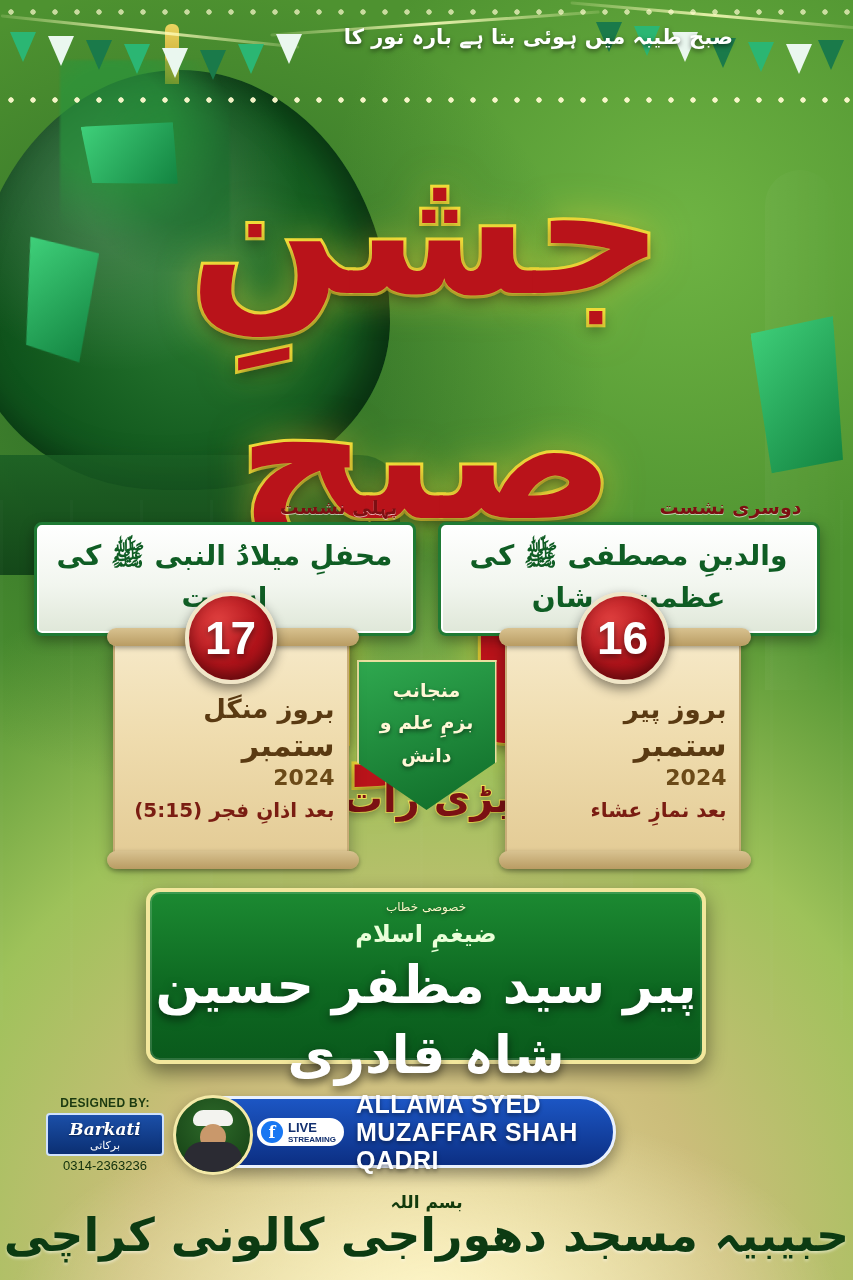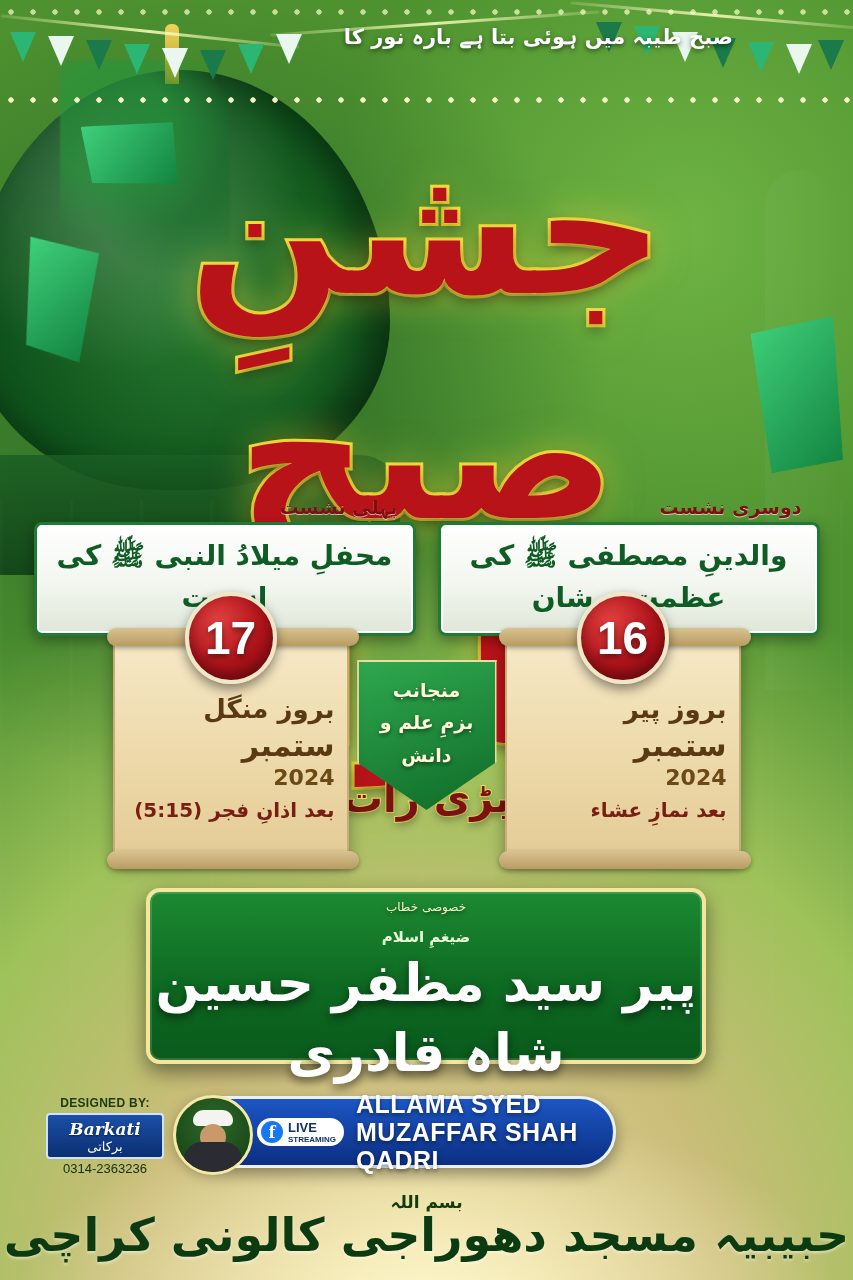--- a/index.html
+++ b/index.html
@@ -260,22 +260,22 @@
     direction: rtl; text-align: center;
     padding-top: 8px;
   }
   .speaker-kicker {
     font-family: "DejaVu Sans", sans-serif;
     font-size: 12px; font-weight: 400; color: #fdf6c8;
     text-shadow: 0 2px 4px rgba(0,0,0,.5);
   }
   .speaker-title {
     font-family: "DejaVu Sans", sans-serif;
-    font-size: 15px; font-weight: 700; color: #eaffd9;
-    margin-top: 14px;
+    font-size: 24px; font-weight: 700; color: #eaffd9;
+    margin-top: 6px;
   }
   .speaker-name {
     font-family: "DejaVu Sans", sans-serif;
     font-size: 52px; font-weight: 700; color: #ffffff;
     line-height: 1.35; margin-top: 2px;
     text-shadow: 0 4px 10px rgba(0,0,0,.55);
   }
 
   
   .designer {
@@ -292,21 +292,21 @@
     border: 2px solid #cfe2ff;
     border-radius: 4px;
     padding: 4px 2px 2px;
     color: #fff;
   }
   .designer .dname {
     font-family: "DejaVu Serif", serif;
     font-size: 17px; font-style: italic; font-weight: 700;
     text-shadow: 0 1px 2px rgba(0,0,0,.5);
   }
-  .designer .durdu { font-family:Liberation Serif, serif; font-size: 13px; }
+  .designer .durdu { font-family:Liberation Sans, sans-serif; font-size: 11px; }
   .designer .dphone {
     margin-top: 2px;
     font-family: "Liberation Sans", sans-serif;
     font-size: 13px; font-weight: 400; color: #11300b;
   }
 
   
   .livebar {
     position: absolute; left: 176px; top: 1096px;
     width: 440px; height: 72px;

